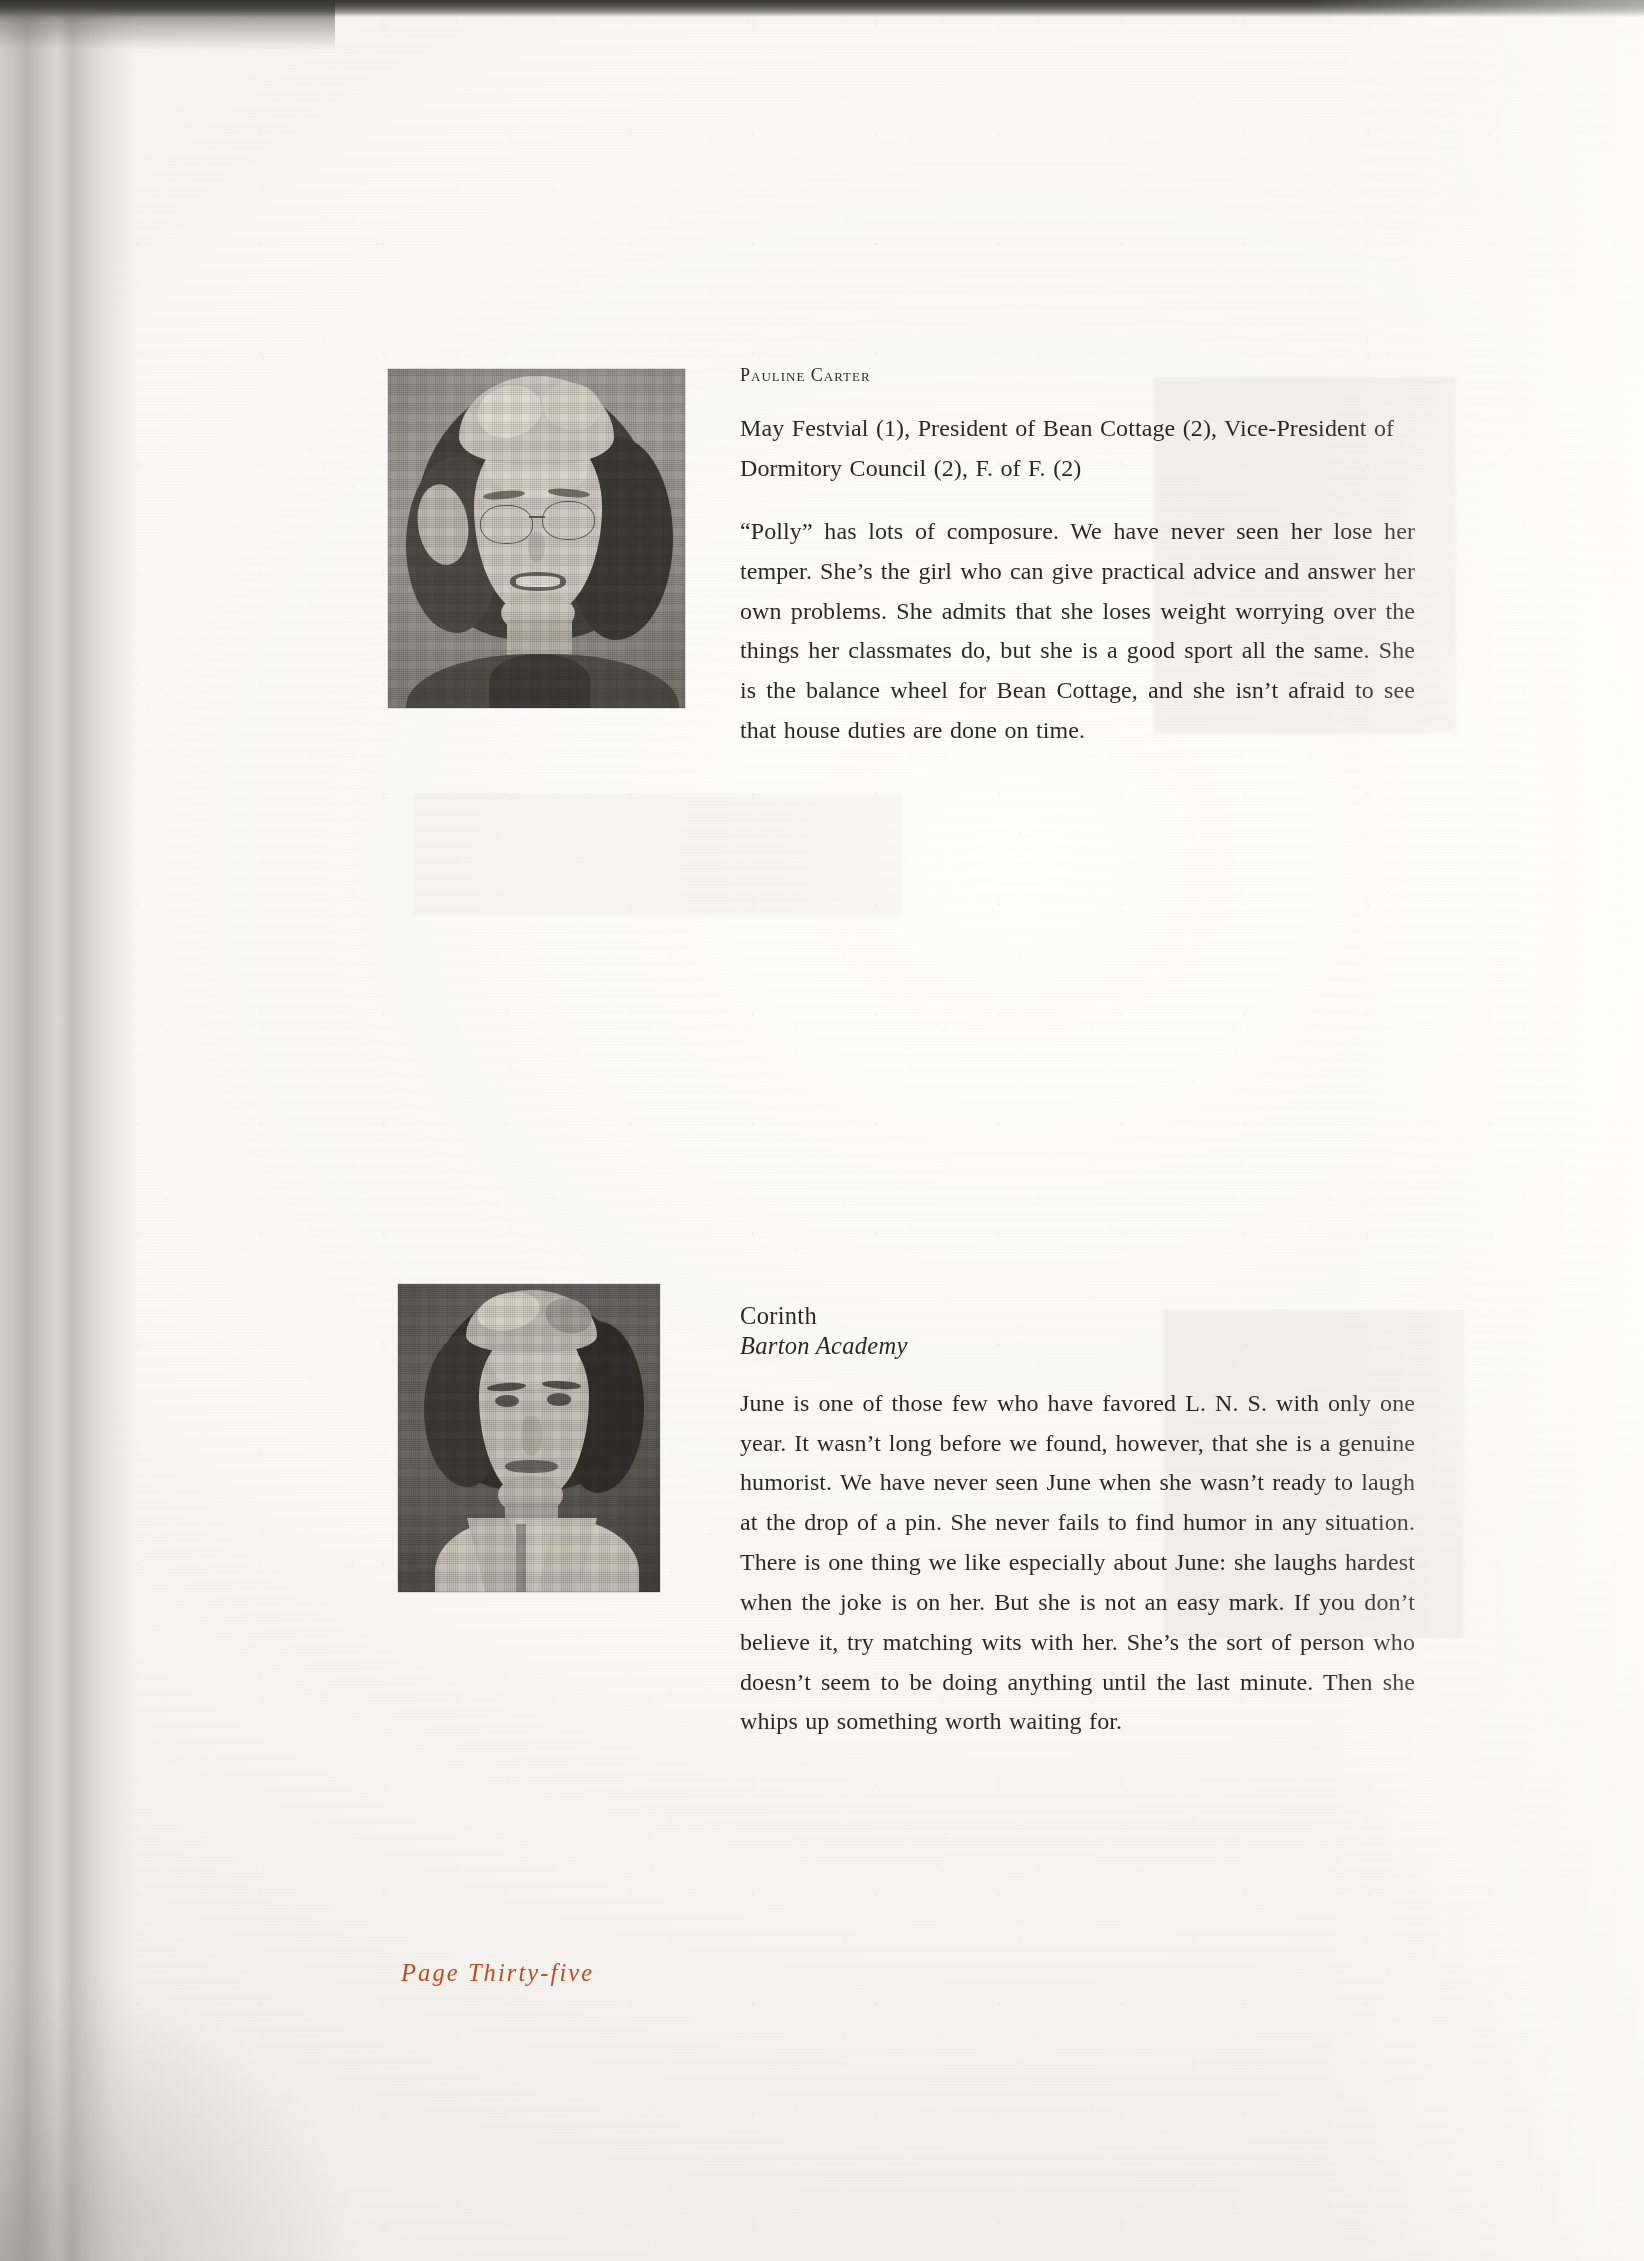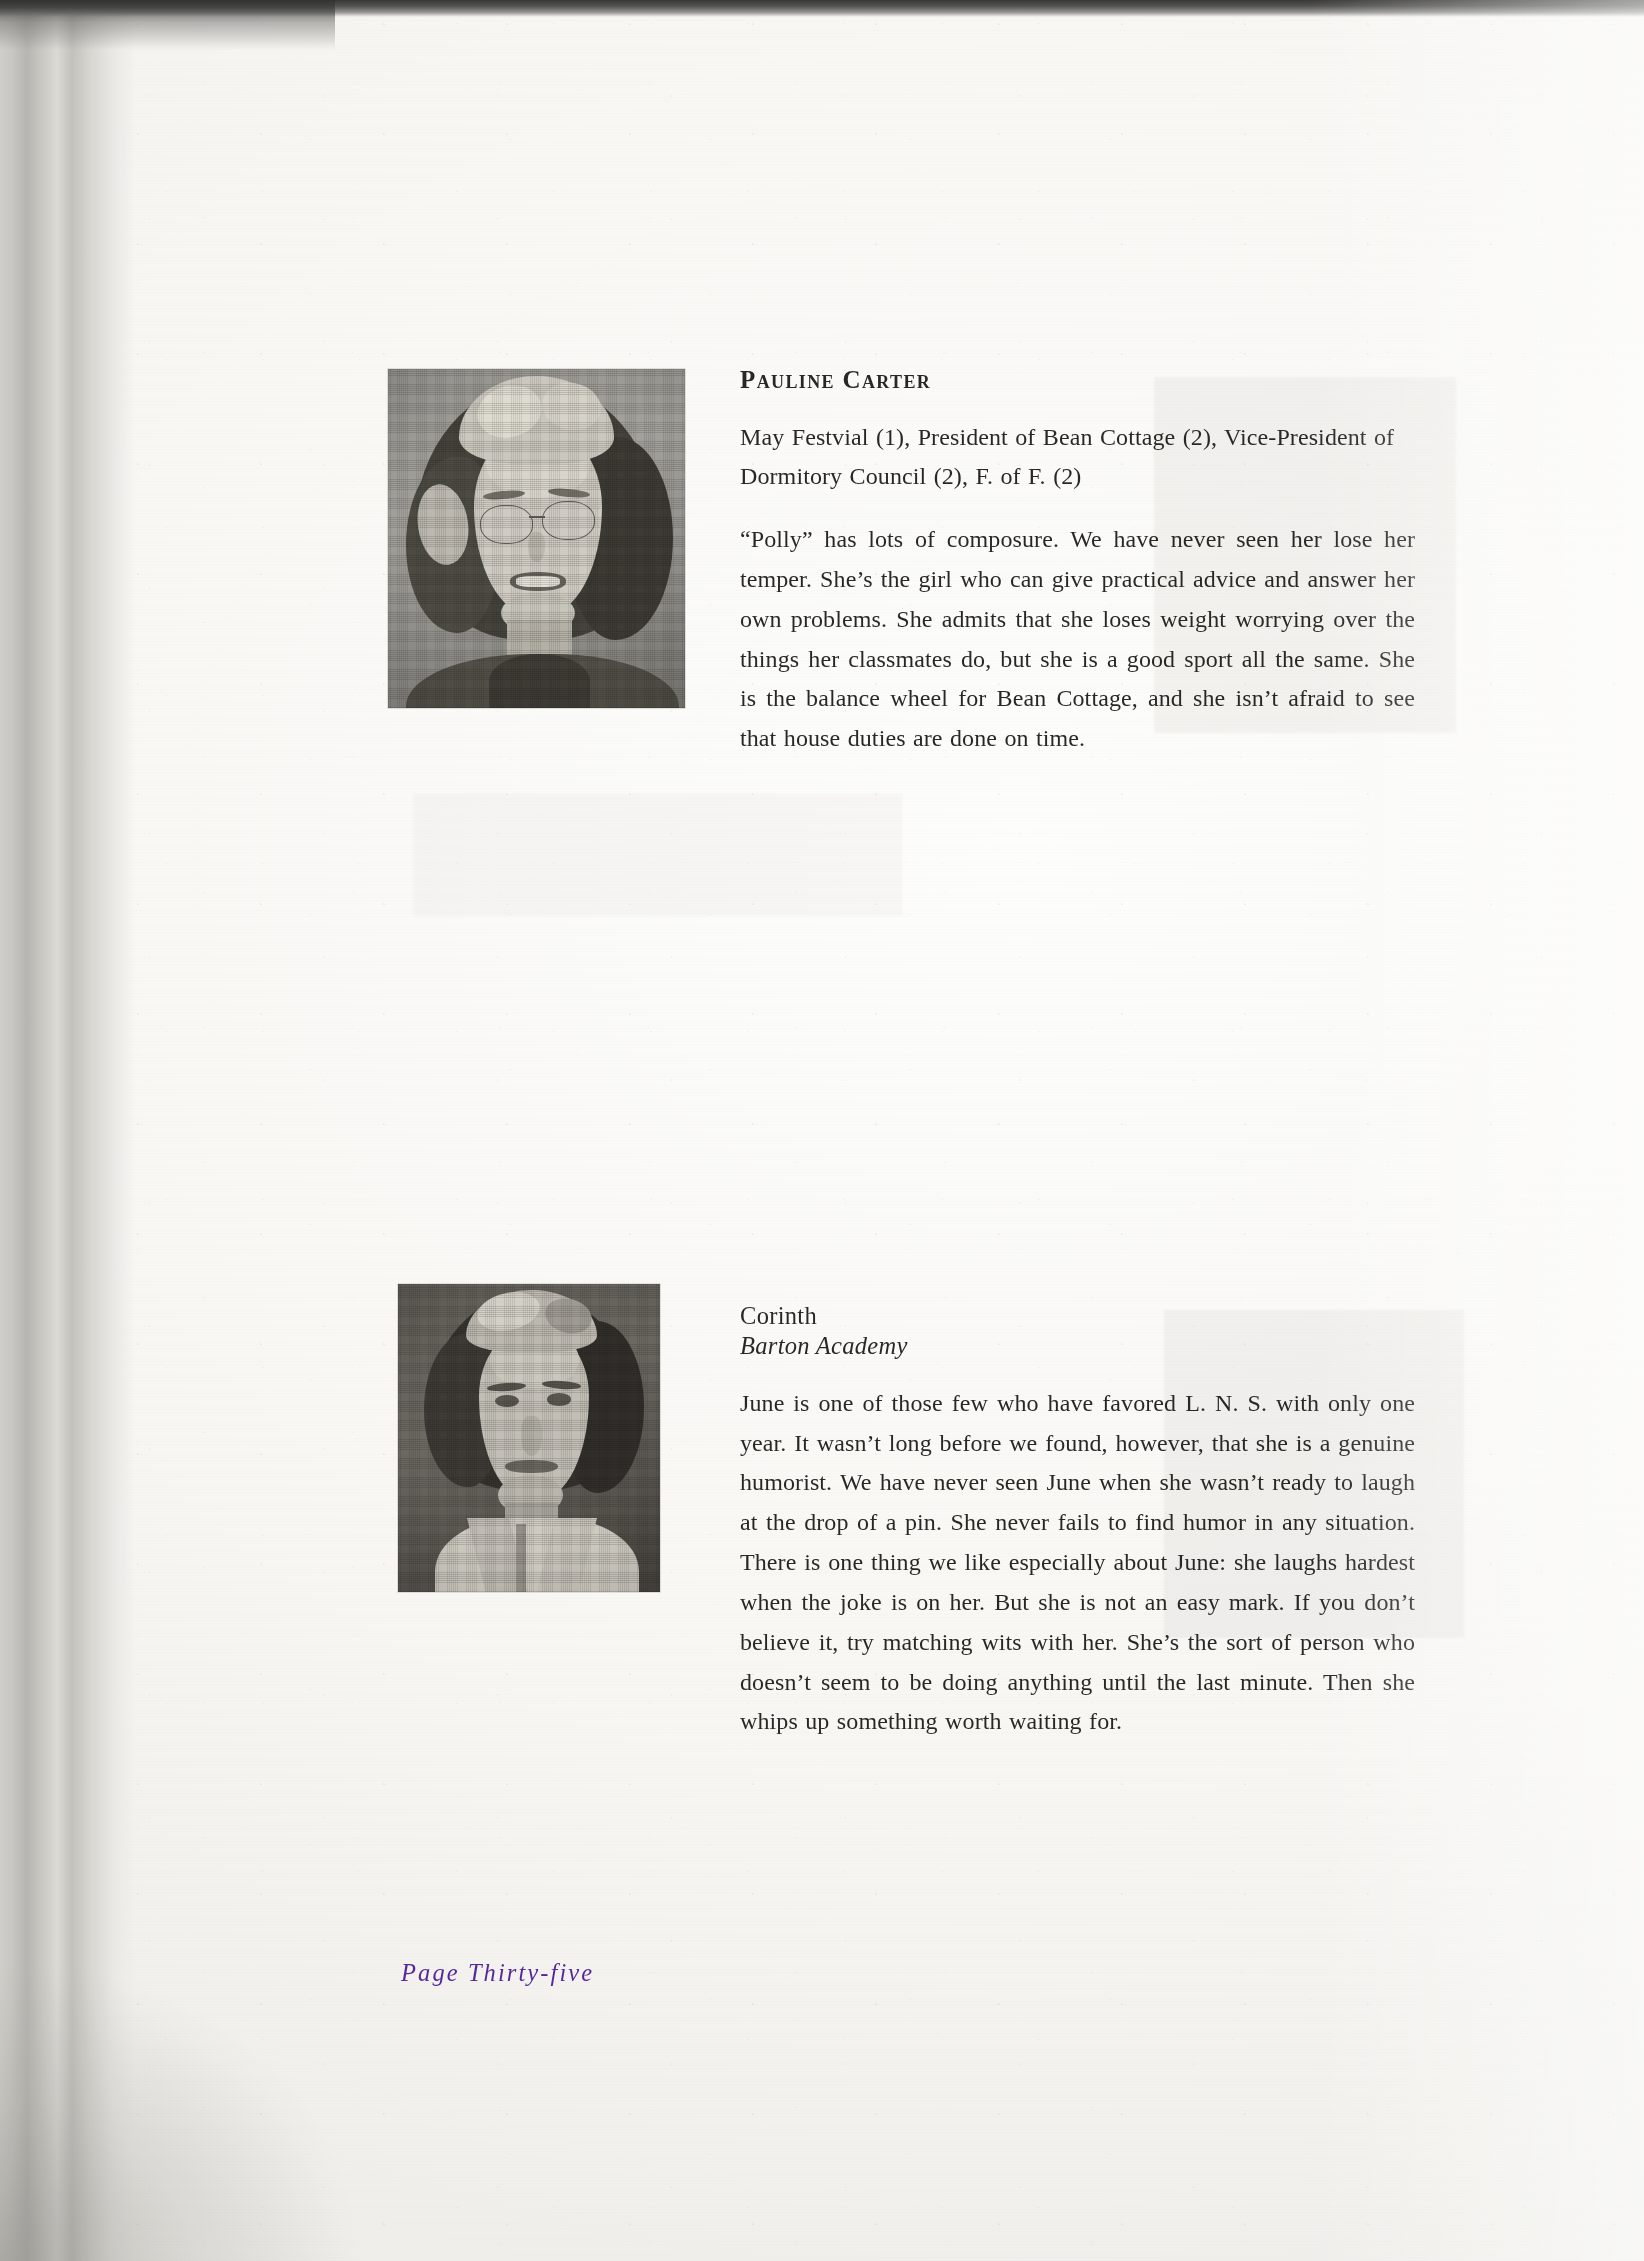--- a/index.html
+++ b/index.html
@@ -177,23 +177,23 @@
 
   
   .textcol {
     position: absolute;
     color: #1d1c19;
   }
   .name {
     font-variant: small-caps;
     text-transform: capitalize;
     letter-spacing: .055em;
-    font-size: 25px;
+    font-size: 18px;
     line-height: 1.18;
-    font-weight: 700;
+    font-weight: 400;
   }
   .town {
     font-size: 24.5px;
     line-height: 1.22;
     letter-spacing: .012em;
   }
   .school {
     font-style: italic;
     font-size: 24.5px;
     line-height: 1.22;
@@ -208,21 +208,21 @@
     word-spacing: .055em;
     margin-top: 23px;
   }
   .activities { text-align: left; }
 
   .folio {
     position: absolute;
     font-style: italic;
     font-size: 24.5px;
     letter-spacing: .085em;
-    color: #4c1d95;
+    color: #c2410c;
   }
 
   
   .ink-soften {
     position: absolute;
     inset: 0;
     pointer-events: none;
     background: rgba(250,249,246,.05);
   }
 </style>

